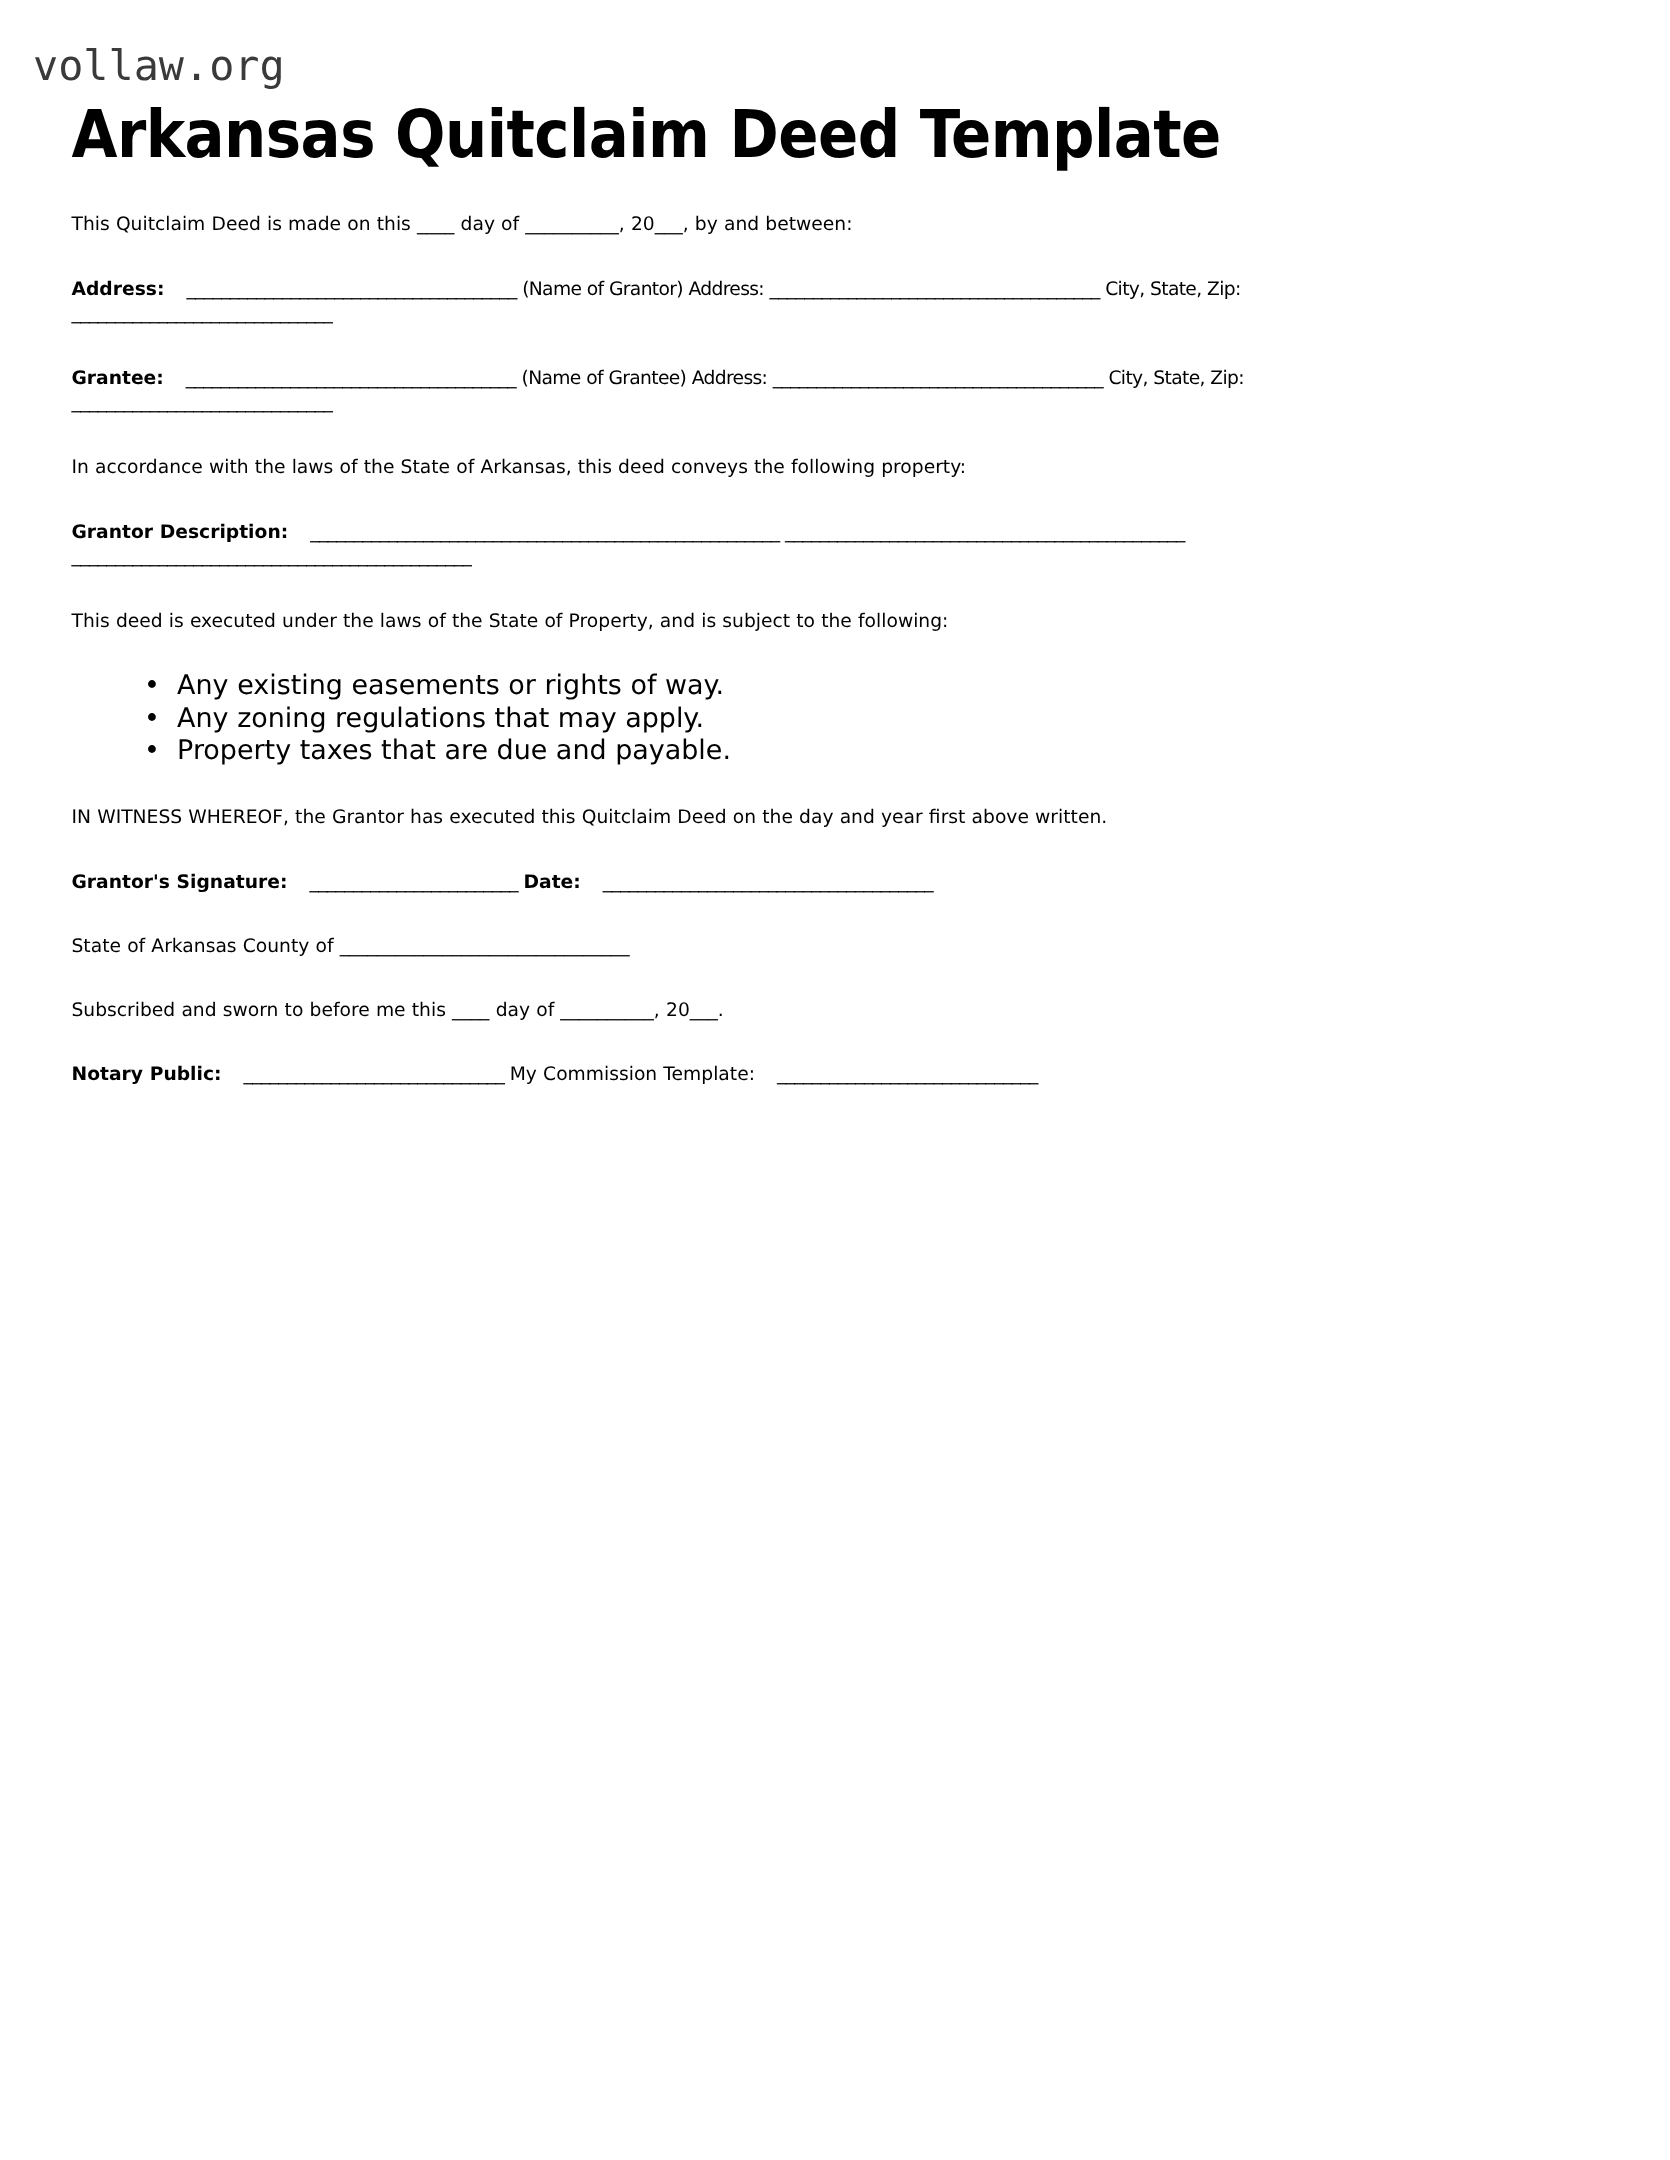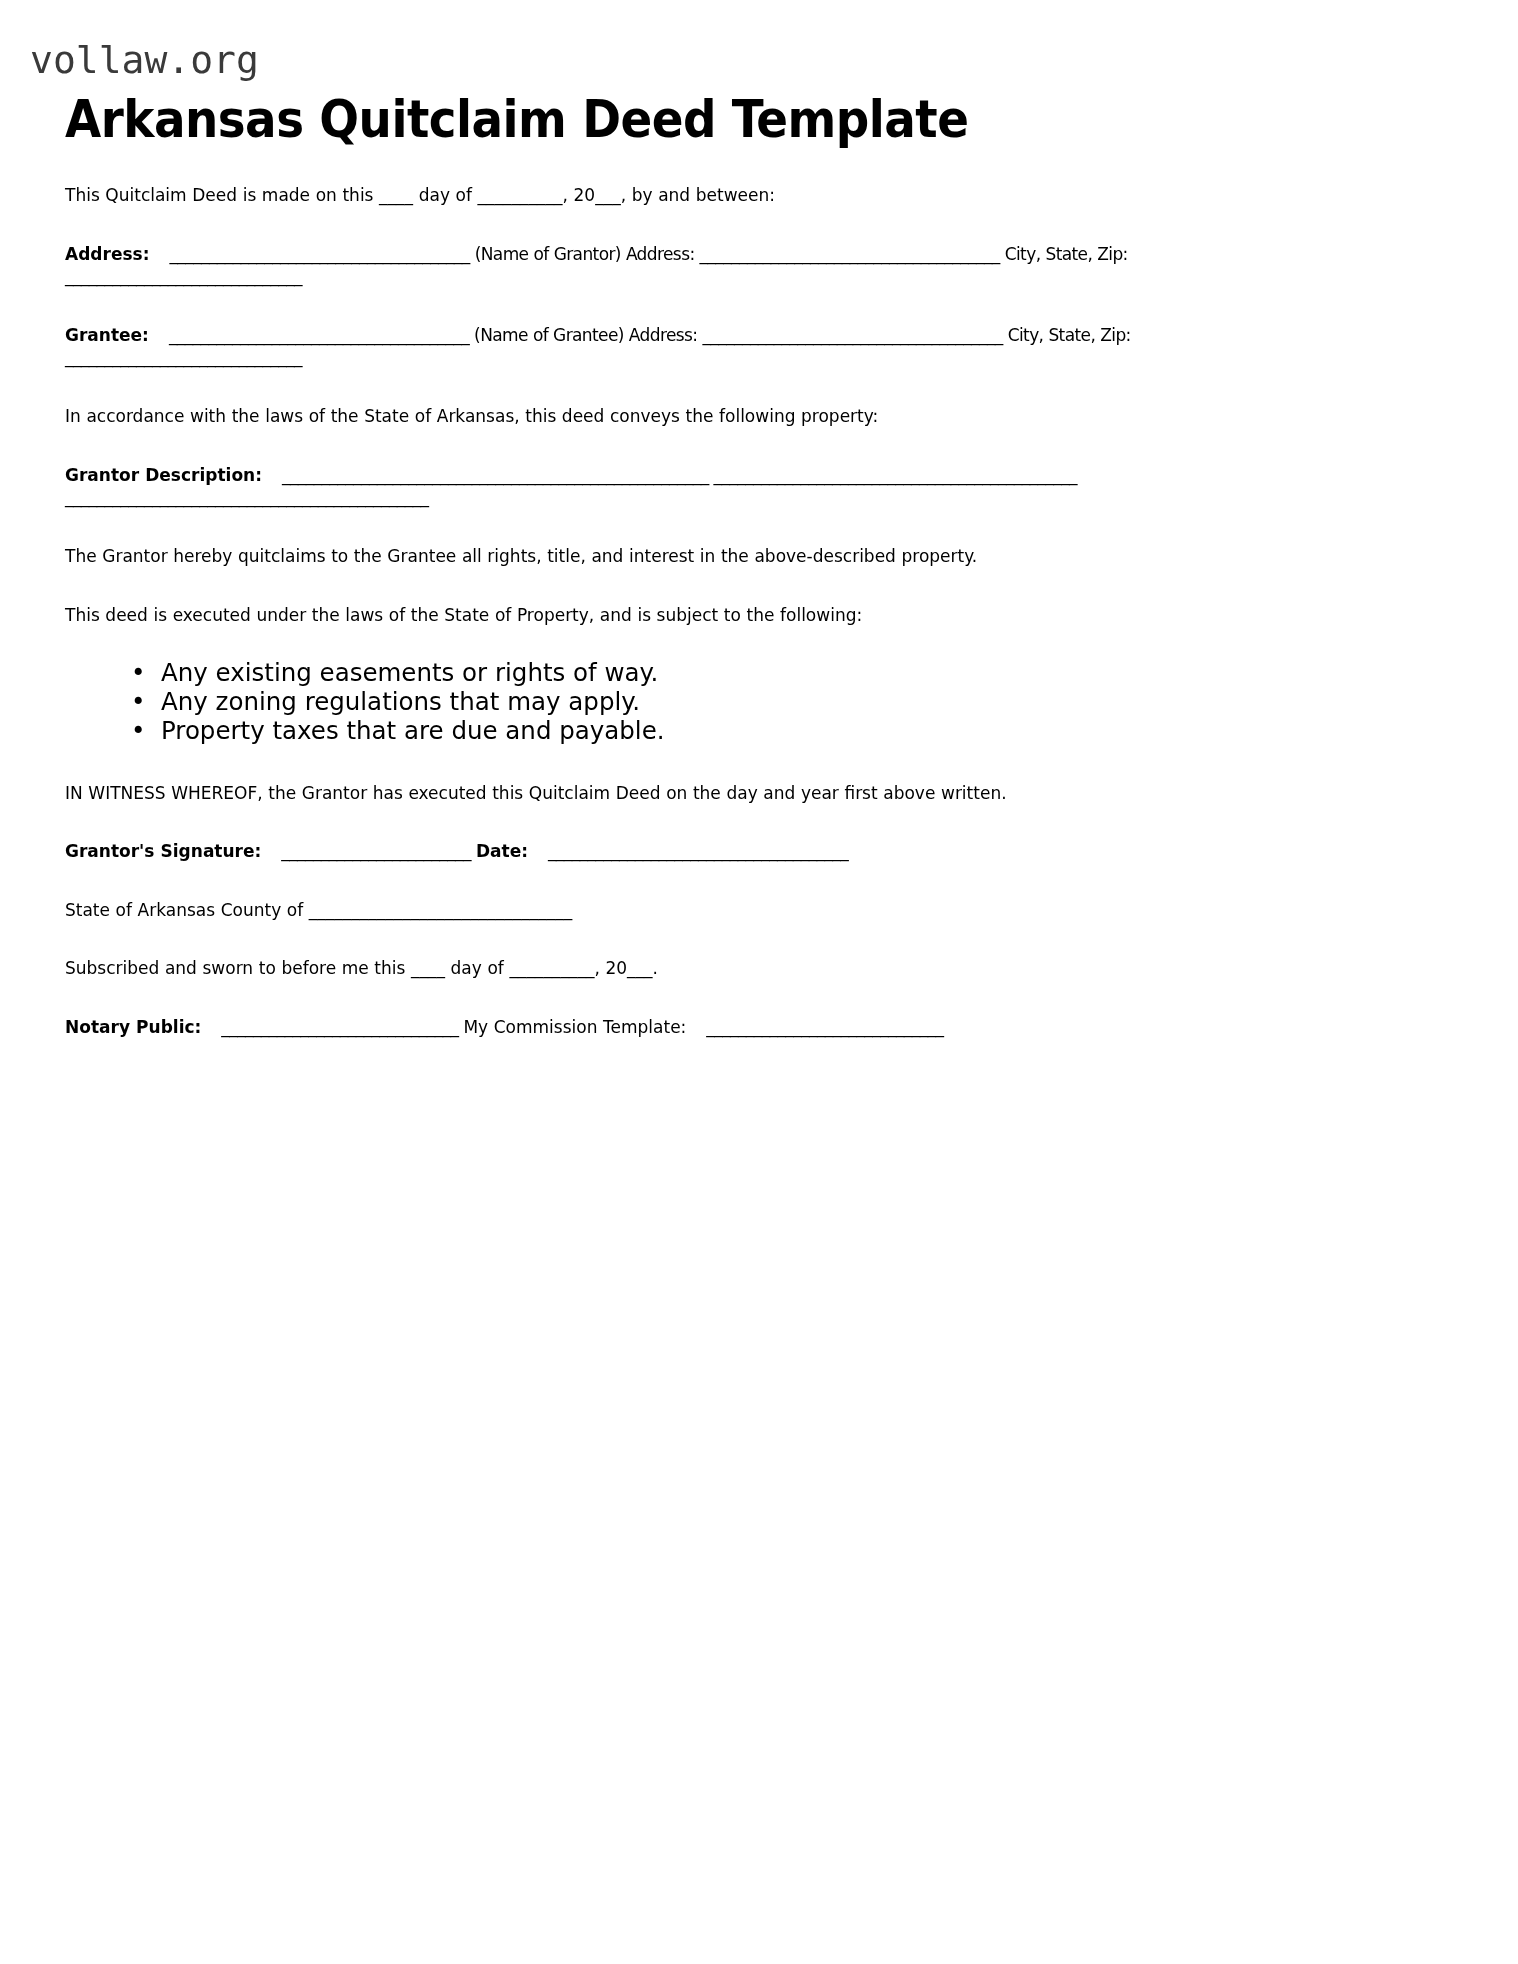--- a/index.html
+++ b/index.html
@@ -36,21 +36,21 @@
     color: #3a3a3a;
     margin: 0;
     padding-top: 40px;
     margin-left: -35px;
     line-height: 1.1;
     white-space: pre;
   }
   .doc-title {
     font-family: "Liberation Sans Narrow", "DejaVu Sans Condensed", "Liberation Sans", sans-serif;
     font-weight: bold;
-    font-size: 52px;
+    font-size: 60px;
     line-height: 1.12;
     margin: 0;
     padding-top: 8px;
     letter-spacing: -0.5px;
     color: #000000;
   }
   .para {
     font-size: 17px;
     line-height: 1.33;
     margin: 0;
@@ -102,21 +102,20 @@
     <p class="para">This Quitclaim Deed is made on this ____ day of __________, 20___, by and between:</p>
 
     <p class="para"><span class="lbl">Address:</span><span class="blank"> ______________________________________ (Name of Grantor) Address: ______________________________________ City, State, Zip: ______________________________</span></p>
 
     <p class="para"><span class="lbl">Grantee:</span><span class="blank"> ______________________________________ (Name of Grantee) Address: ______________________________________ City, State, Zip: ______________________________</span></p>
 
     <p class="para">In accordance with the laws of the State of Arkansas, this deed conveys the following property:</p>
 
     <p class="para"><span class="lbl">Grantor Description:</span><span class="blank"> ______________________________________________________ ______________________________________________ ______________________________________________</span></p>
 
-    <p class="para">The Grantor hereby quitclaims to the Grantee all rights, title, and interest in the above-described property.</p>
 
     <p class="para">This deed is executed under the laws of the State of Property, and is subject to the following:</p>
 
     <ul class="bullets">
       <li><span class="dot">•</span><span>Any existing easements or rights of way.</span></li>
       <li><span class="dot">•</span><span>Any zoning regulations that may apply.</span></li>
       <li><span class="dot">•</span><span>Property taxes that are due and payable.</span></li>
     </ul>
 
     <p class="para">IN WITNESS WHEREOF, the Grantor has executed this Quitclaim Deed on the day and year first above written.</p>

